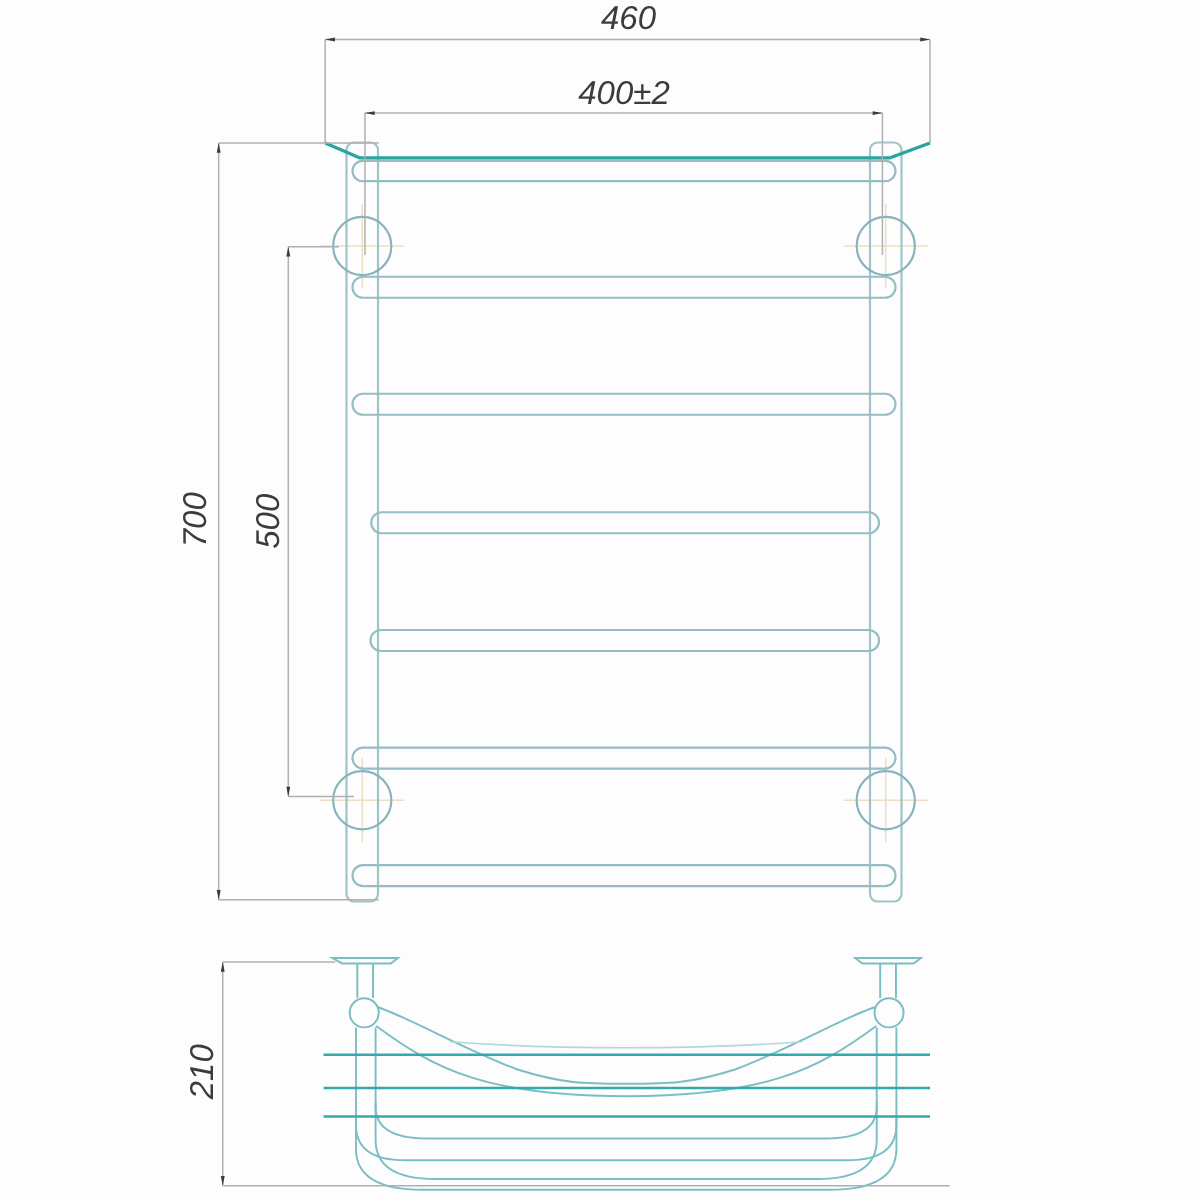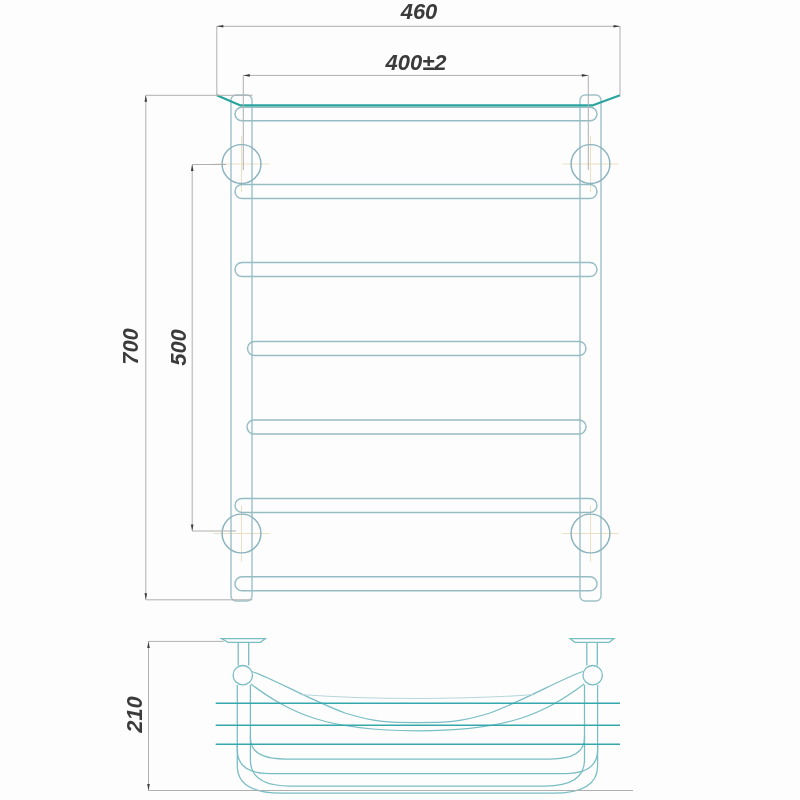--- a/index.html
+++ b/index.html
@@ -1,16 +1,16 @@
 <!DOCTYPE html>
 <html><head>
 <meta charset="utf-8">
 <style>
   html,body{margin:0;padding:0;background:#fdfdfd;}
-  .wrap{width:800px;height:800px;position:relative;overflow:hidden;font-weight:bold;}
+  .wrap{width:800px;height:800px;position:relative;overflow:hidden;}
   svg{position:absolute;left:0;top:0;filter:blur(0.45px);}
   text{font-family:"Liberation Sans",sans-serif;font-style:italic;fill:#3b3b3b;}
 </style>
 </head>
 <body>
 <div class="wrap">
 <svg width="800" height="800" viewBox="0 0 800 800">
   <rect x="0" y="0" width="800" height="800" fill="#fdfdfd"></rect>
 
   <g stroke="#ecdfc4" stroke-width="1" fill="none">

